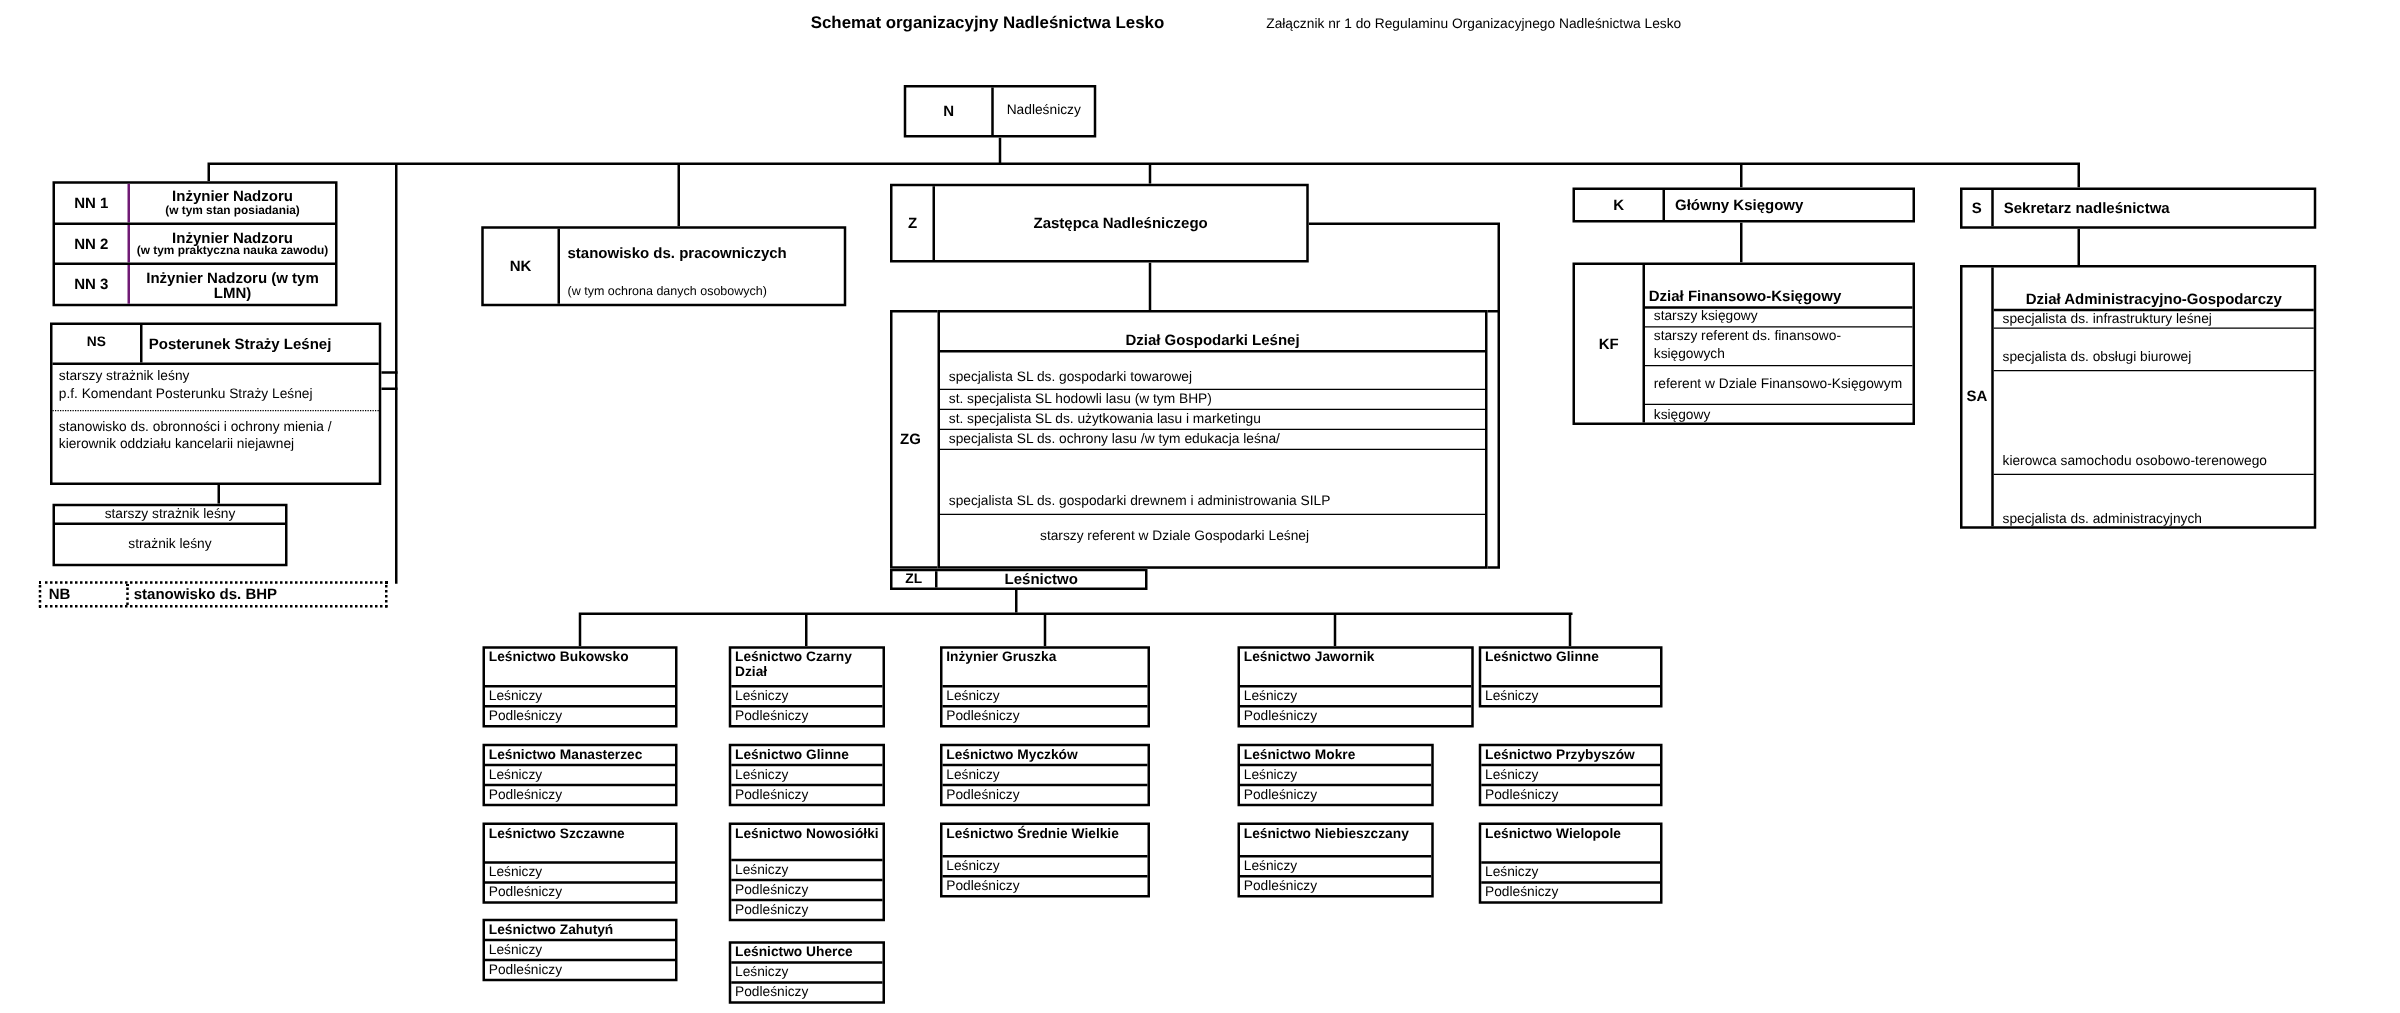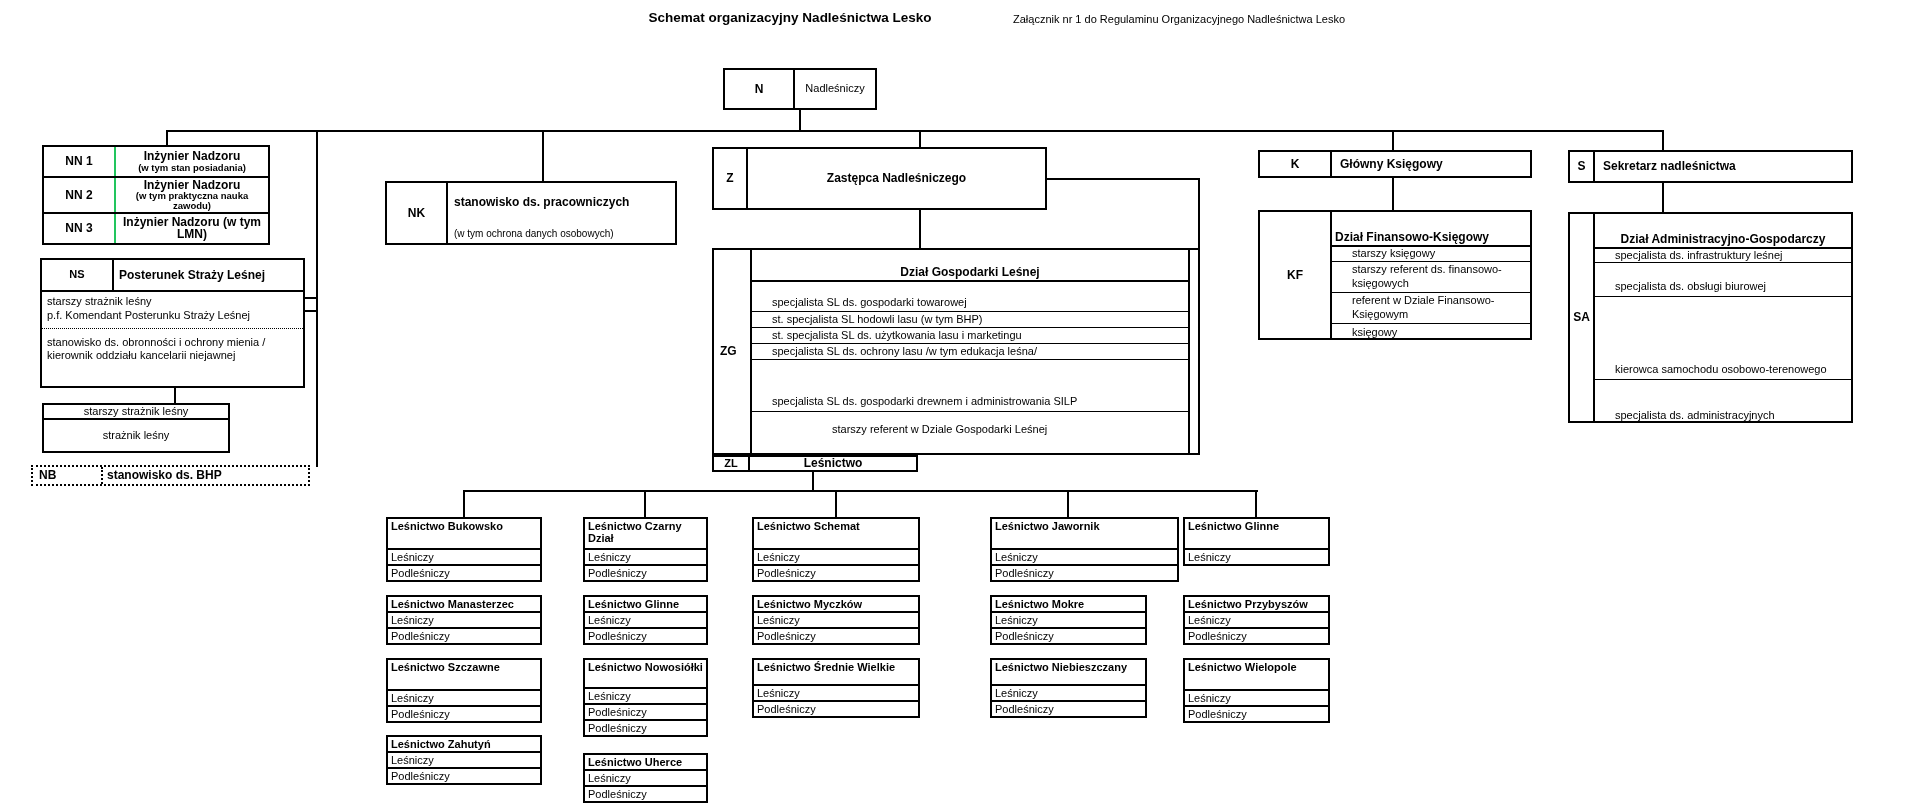--- a/index.html
+++ b/index.html
@@ -14,21 +14,21 @@
   .ctr{text-align:center}
 
   .hbox{position:absolute;border:2px solid #000;background:#fff;display:flex}
   .codecell{flex:none;border-right:2px solid #000;display:flex;align-items:center;justify-content:center;font-weight:bold;font-size:12px}
   .labelcell{flex:1;display:flex;align-items:center}
 
   
   .nntable{position:absolute;left:42px;top:145px;width:228px;height:100px;border:2px solid #000;display:flex;flex-direction:column;background:#fff}
   .nnrow{flex:1;display:flex;border-top:2px solid #000}
   .nnrow:first-child{border-top:none}
-  .nncode{width:72px;flex:none;border-right:2px solid #22c55e;display:flex;align-items:center;justify-content:center;font-weight:bold;font-size:12px}
+  .nncode{width:60px;flex:none;border-right:2px solid #701a75;display:flex;align-items:center;justify-content:center;font-weight:bold;font-size:12px}
   .nnlabel{flex:1;display:flex;flex-direction:column;align-items:center;justify-content:center;text-align:center;font-weight:bold;font-size:12px;line-height:1.05;padding:1px 2px}
   .nnnote{font-size:9.5px}
 
   
   .nswrap{position:absolute;left:40px;top:258px;width:265px;height:130px;border:2px solid #000;display:flex;flex-direction:column;background:#fff}
   .nshead{height:32px;flex:none;display:flex;border-bottom:2px solid #000}
   .nscode{width:72px;flex:none;border-right:2px solid #000;display:flex;align-items:center;justify-content:center;font-weight:bold}
   .nstitle{flex:1;display:flex;align-items:center;font-weight:bold;font-size:12px;padding-left:5px}
   .nsentry1{flex:none;border-bottom:1px dotted #000;padding:3px 5px 5px}
   .nsentry2{flex:1;padding:7px 5px 2px}
@@ -41,21 +41,21 @@
   .nbcode{width:70px;flex:none;border-right:2px dotted #000;display:flex;align-items:center;font-weight:bold;font-size:12px;padding-left:6px}
   .nblabel{flex:1;display:flex;align-items:center;font-weight:bold;font-size:12px;padding-left:4px}
 
   
   .nkcontent{flex:1;position:relative}
   .nkmain{position:absolute;left:6px;top:12px;font-weight:bold;font-size:12px}
   .nknote{position:absolute;left:6px;bottom:3px;font-size:10px}
 
   
   .deptcol{display:flex;flex-direction:column}
-  .drow{flex:none;border-top:1px solid #000;padding:0 20px;display:flex;align-items:center;overflow:hidden}
+  .drow{flex:none;border-top:1px solid #000;padding:0 7px;display:flex;align-items:center;overflow:hidden}
   .drow.nb0{border-top:none}
   .drow.end{align-items:flex-end}
   .dtitle{flex:none;border-bottom:2px solid #000;font-weight:bold;font-size:12px;display:flex;align-items:flex-end;padding:0 3px;overflow:hidden}
   .gaprow{flex:none}
 
   
   .fbox{position:absolute;border:2px solid #000;background:#fff}
   .fhead{font-weight:bold;font-size:11px;line-height:12px;padding:1px 3px;overflow:hidden}
   .frole{height:16px;line-height:13px;padding:1px 3px 0;border-top:2px solid #000}
 </style>
@@ -170,21 +170,21 @@
     <div class="codecell" style="width:36px;font-size:11px">ZL</div>
     <div class="labelcell bold f12" style="justify-content:center">Leśnictwo</div>
   </div>
 
   <div class="hbox" style="left:1258px;top:150px;width:274px;height:28px">
     <div class="codecell" style="width:72px">K</div>
     <div class="labelcell bold f12" style="padding-left:8px">Główny Księgowy</div>
   </div>
 
   <div class="hbox" style="left:1258px;top:210px;width:274px;height:130px">
-    <div class="codecell" style="width:72px">KF</div>
+    <div class="codecell" style="width:56px">KF</div>
     <div class="deptcol" style="flex:1">
       <div class="gaprow" style="height:16px"></div>
       <div class="dtitle" style="height:19px">Dział Finansowo-Księgowy</div>
       <div class="drow nb0" style="height:14px">starszy księgowy</div>
       <div class="drow" style="height:31px">starszy referent ds. finansowo-księgowych</div>
       <div class="drow" style="height:31px">referent w Dziale Finansowo-Księgowym</div>
       <div class="drow" style="height:19px">księgowy</div>
     </div>
   </div>
 
@@ -242,21 +242,21 @@
     <div class="frole">Podleśniczy</div>
     <div class="frole">Podleśniczy</div>
   </div>
   <div class="fbox" style="left:583px;top:753px;width:125px">
     <div class="fhead" style="height:14px">Leśnictwo Uherce</div>
     <div class="frole">Leśniczy</div>
     <div class="frole">Podleśniczy</div>
   </div>
 
   <div class="fbox" style="left:752px;top:517px;width:168px">
-    <div class="fhead" style="height:29px">Leśnictwo Schemat</div>
+    <div class="fhead" style="height:29px">Inżynier Gruszka</div>
     <div class="frole">Leśniczy</div>
     <div class="frole">Podleśniczy</div>
   </div>
   <div class="fbox" style="left:752px;top:595px;width:168px">
     <div class="fhead" style="height:14px">Leśnictwo Myczków</div>
     <div class="frole">Leśniczy</div>
     <div class="frole">Podleśniczy</div>
   </div>
   <div class="fbox" style="left:752px;top:658px;width:168px">
     <div class="fhead" style="height:24px">Leśnictwo Średnie Wielkie</div>

